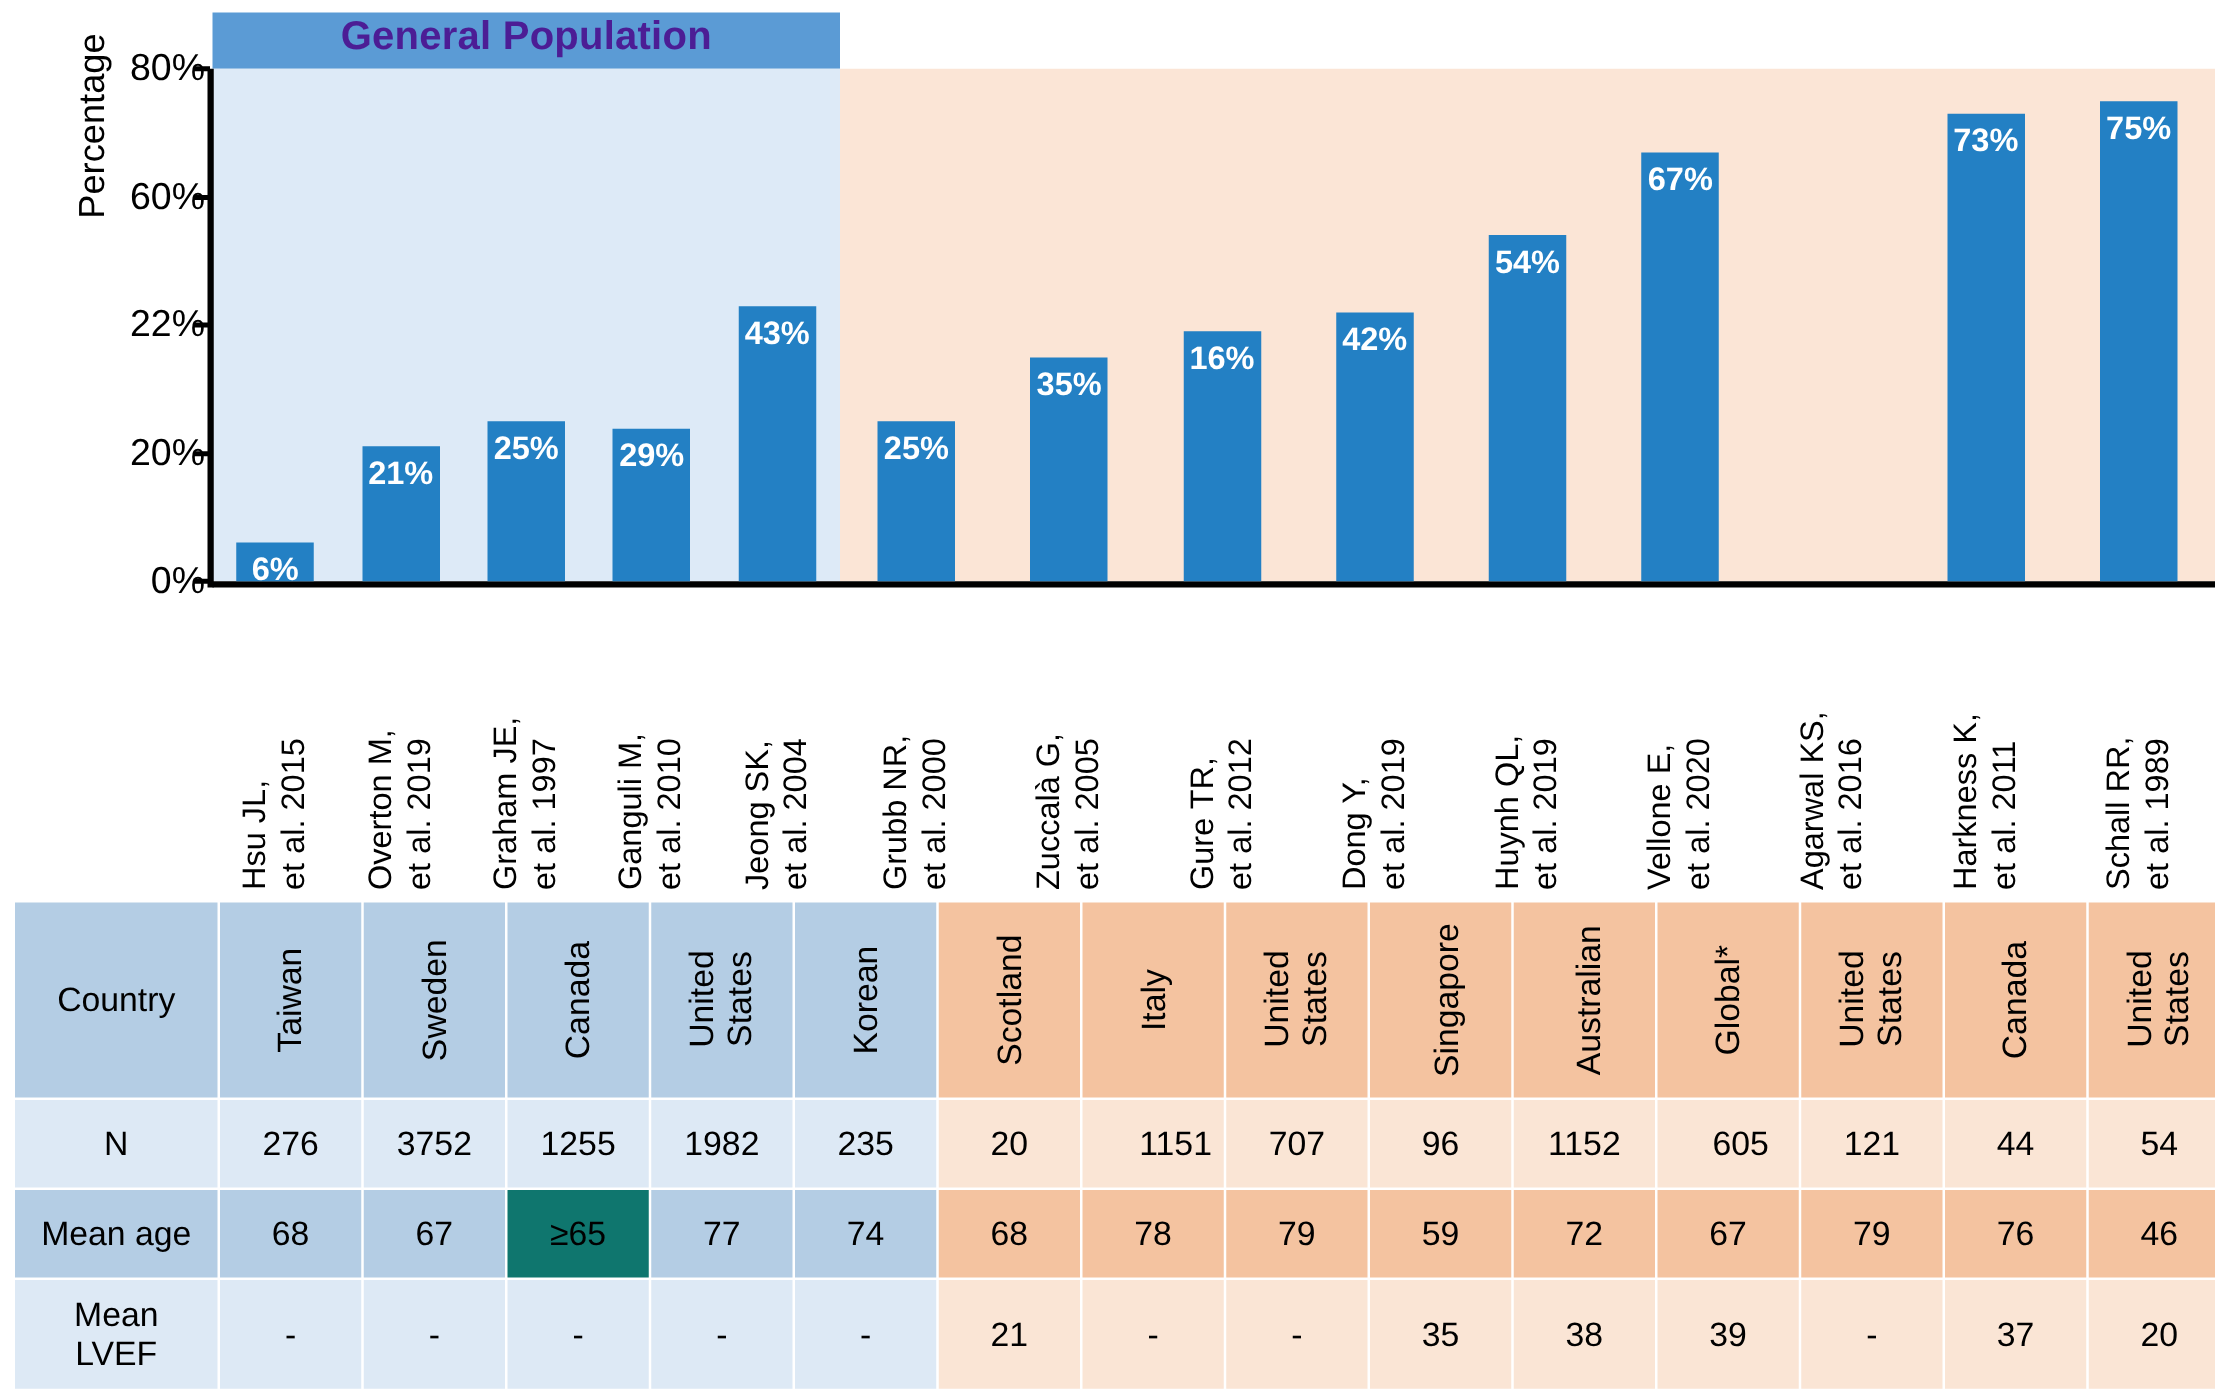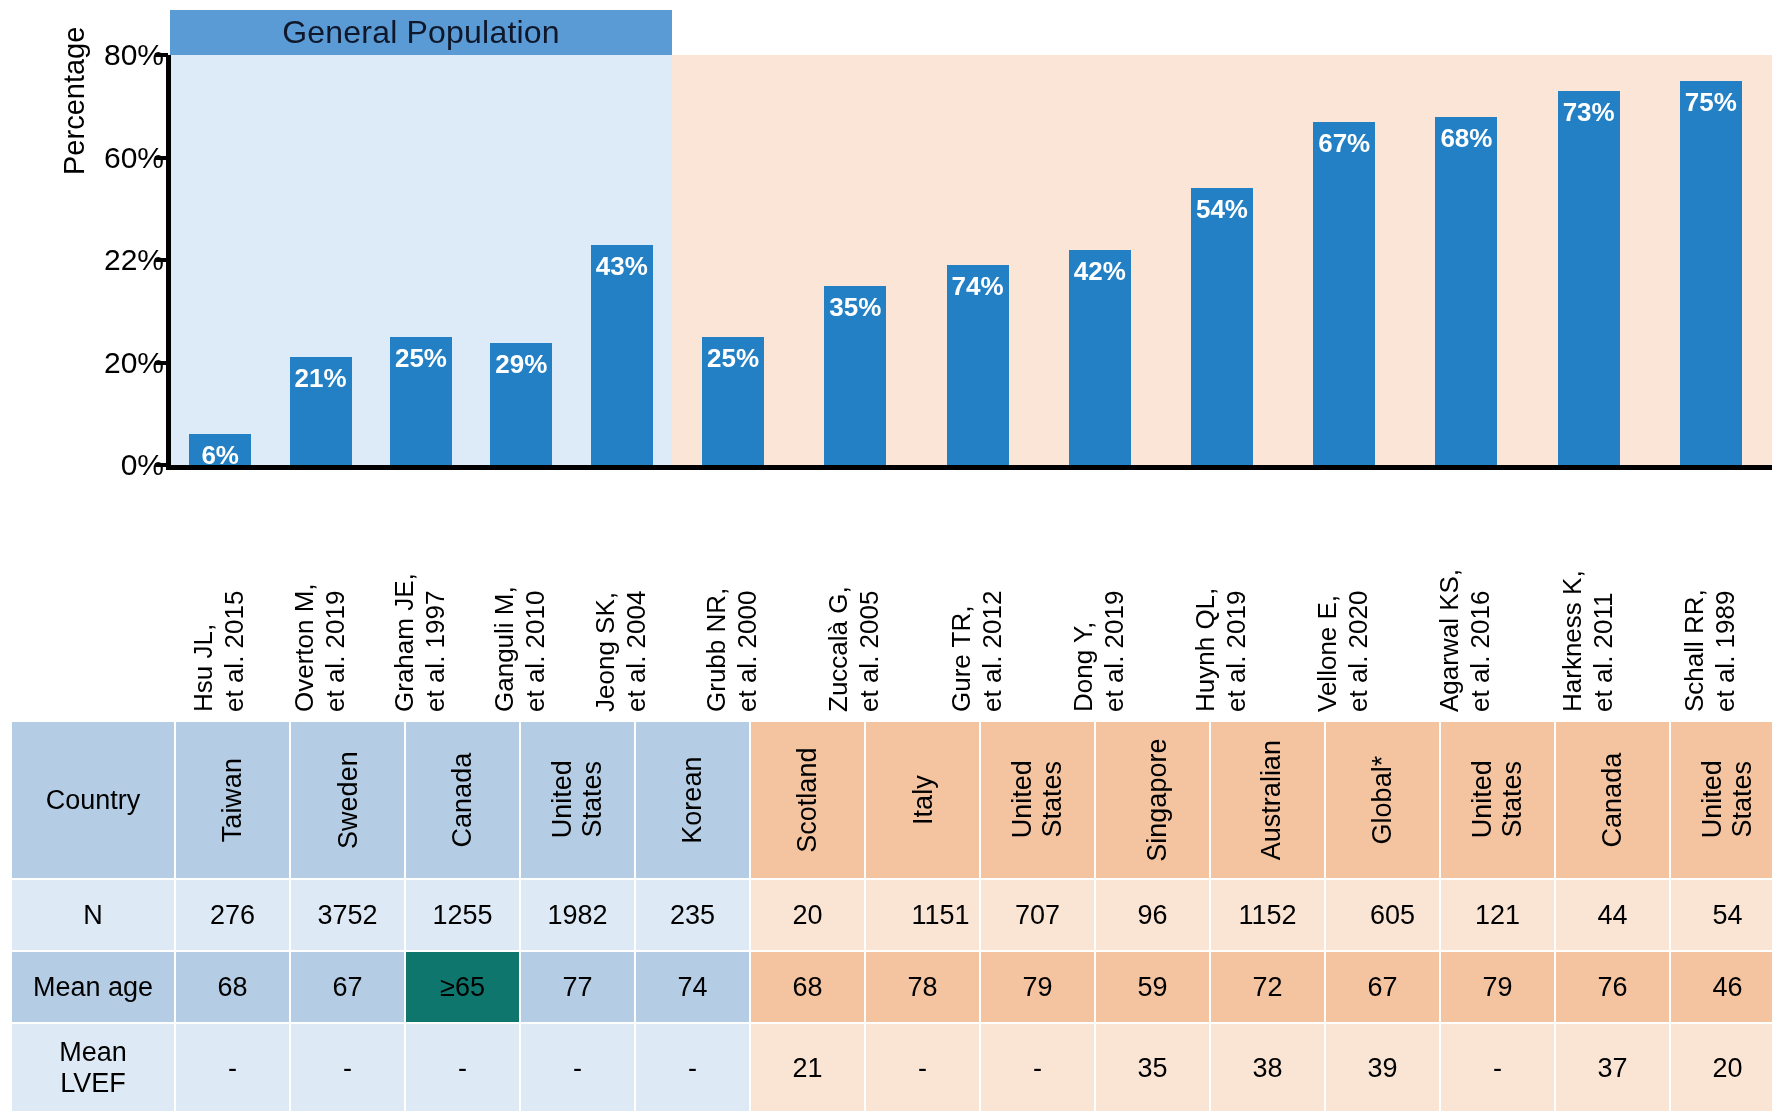--- a/index.html
+++ b/index.html
@@ -49,24 +49,24 @@
 
   
   #plot-frame {
     position: absolute;
     left: 170px; top: 10px;
     width: 1602px; height: 455px;
   }
   .band-header {
     position: absolute;
     top: 0; height: 45px;
-    display: flex; align-items: center; justify-content: center;
-    color: #0f172a;
+    display: flex; justify-content: center;
+    color: #4c1d95;
     font-size: 32px;
-    font-weight: normal;
+    font-weight: bold;
     letter-spacing: .2px;
   }
   #band-general { left: 0; width: 502px; background: #5b9bd5; }
   #band-hf      { left: 502px; width: 1100px; background: #ed7d31; }
 
   .panel-bg { position: absolute; top: 45px; height: 410px; }
   #panel-general { left: 0; width: 502px; background: #ddeaf7; }
   #panel-hf      { left: 502px; width: 1100px; background: #fbe5d6; }
 
   #axis-line {
@@ -219,41 +219,36 @@
             <div class="bar-value">25%</div>
           </div>
         </div>
         <div class="bar-slot" style="left: 624.222px; width: 122.222px;">
           <div class="bar" style="height: 179.375px; background: rgb(35, 128, 196);">
             <div class="bar-value">35%</div>
           </div>
         </div>
         <div class="bar-slot" style="left: 746.444px; width: 122.222px;">
           <div class="bar" style="height: 199.875px; background: rgb(35, 128, 196);">
-            <div class="bar-value">74%</div>
+            <div class="bar-value">16%</div>
           </div>
         </div>
         <div class="bar-slot" style="left: 868.667px; width: 122.222px;">
           <div class="bar" style="height: 215.25px; background: rgb(35, 128, 196);">
             <div class="bar-value">42%</div>
           </div>
         </div>
         <div class="bar-slot" style="left: 990.889px; width: 122.222px;">
           <div class="bar" style="height: 276.75px; background: rgb(35, 128, 196);">
             <div class="bar-value">54%</div>
           </div>
         </div>
         <div class="bar-slot" style="left: 1113.11px; width: 122.222px;">
           <div class="bar" style="height: 343.375px; background: rgb(35, 128, 196);">
             <div class="bar-value">67%</div>
-          </div>
-        </div>
-        <div class="bar-slot" style="left: 1235.33px; width: 122.222px;">
-          <div class="bar" style="height: 348.5px; background: rgb(35, 128, 196);">
-            <div class="bar-value">68%</div>
           </div>
         </div>
         <div class="bar-slot" style="left: 1357.56px; width: 122.222px;">
           <div class="bar" style="height: 374.125px; background: rgb(35, 128, 196);">
             <div class="bar-value">73%</div>
           </div>
         </div>
         <div class="bar-slot" style="left: 1479.78px; width: 122.222px;">
           <div class="bar" style="height: 384.375px; background: rgb(35, 128, 196);">
             <div class="bar-value">75%</div>

